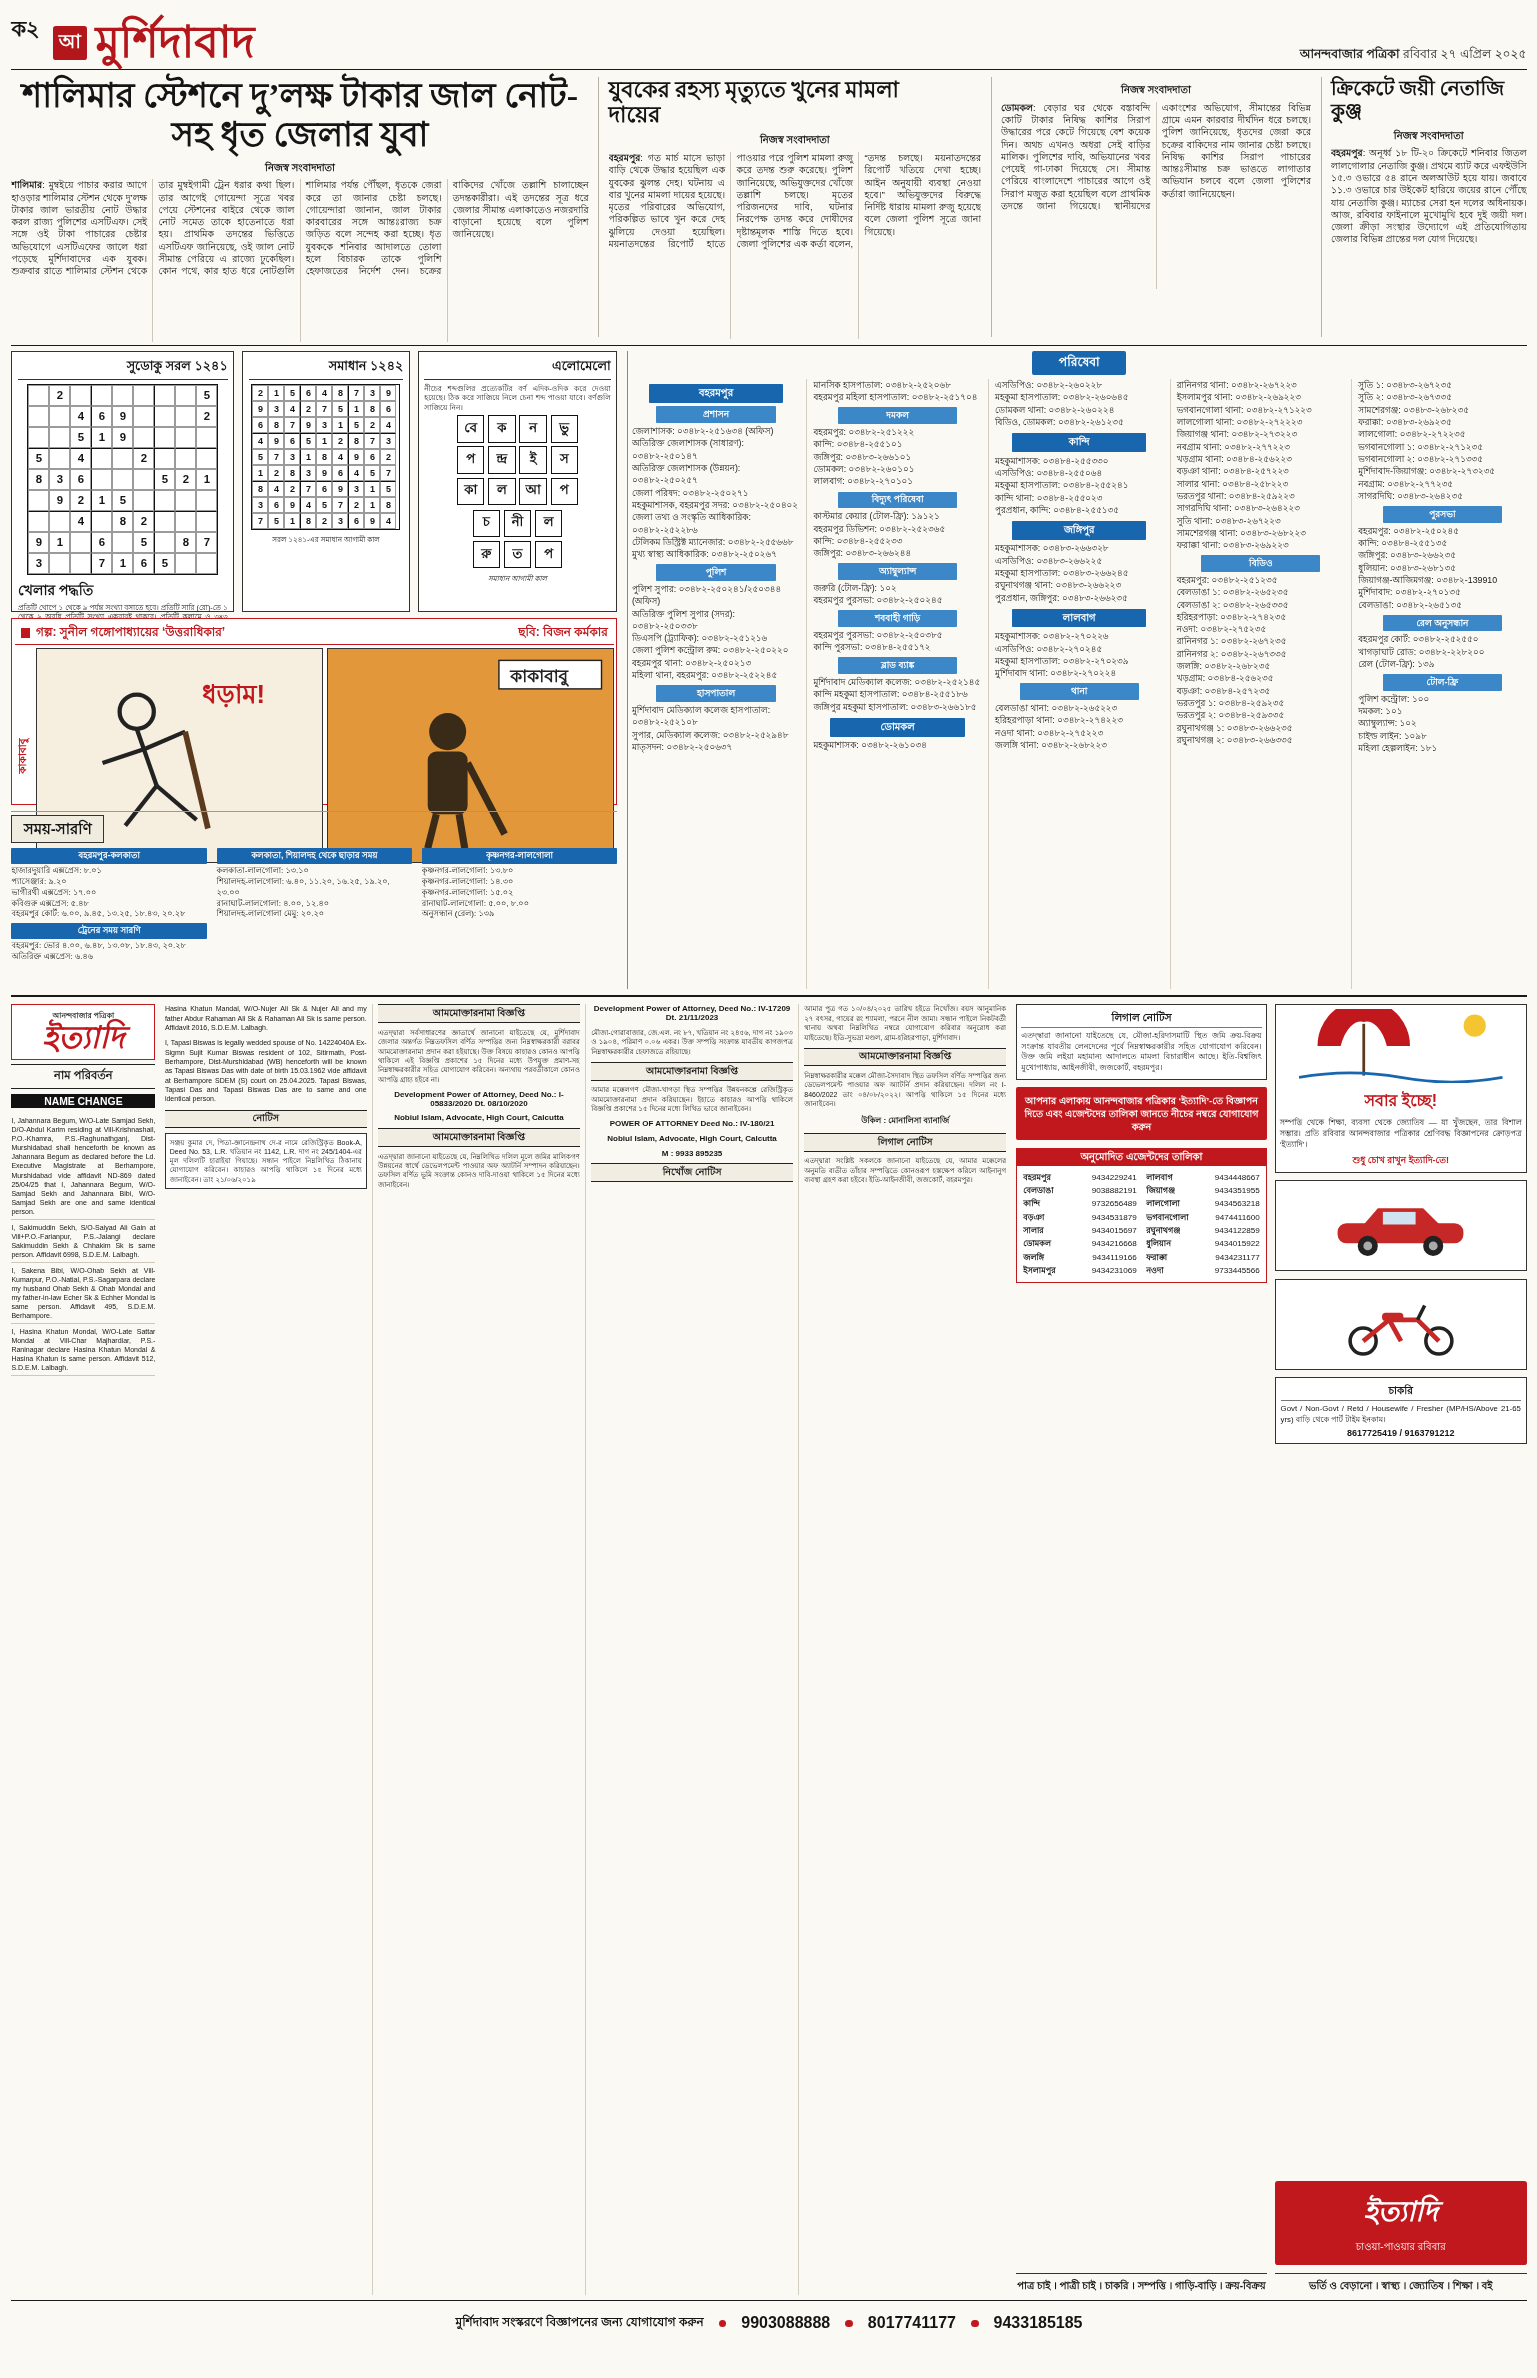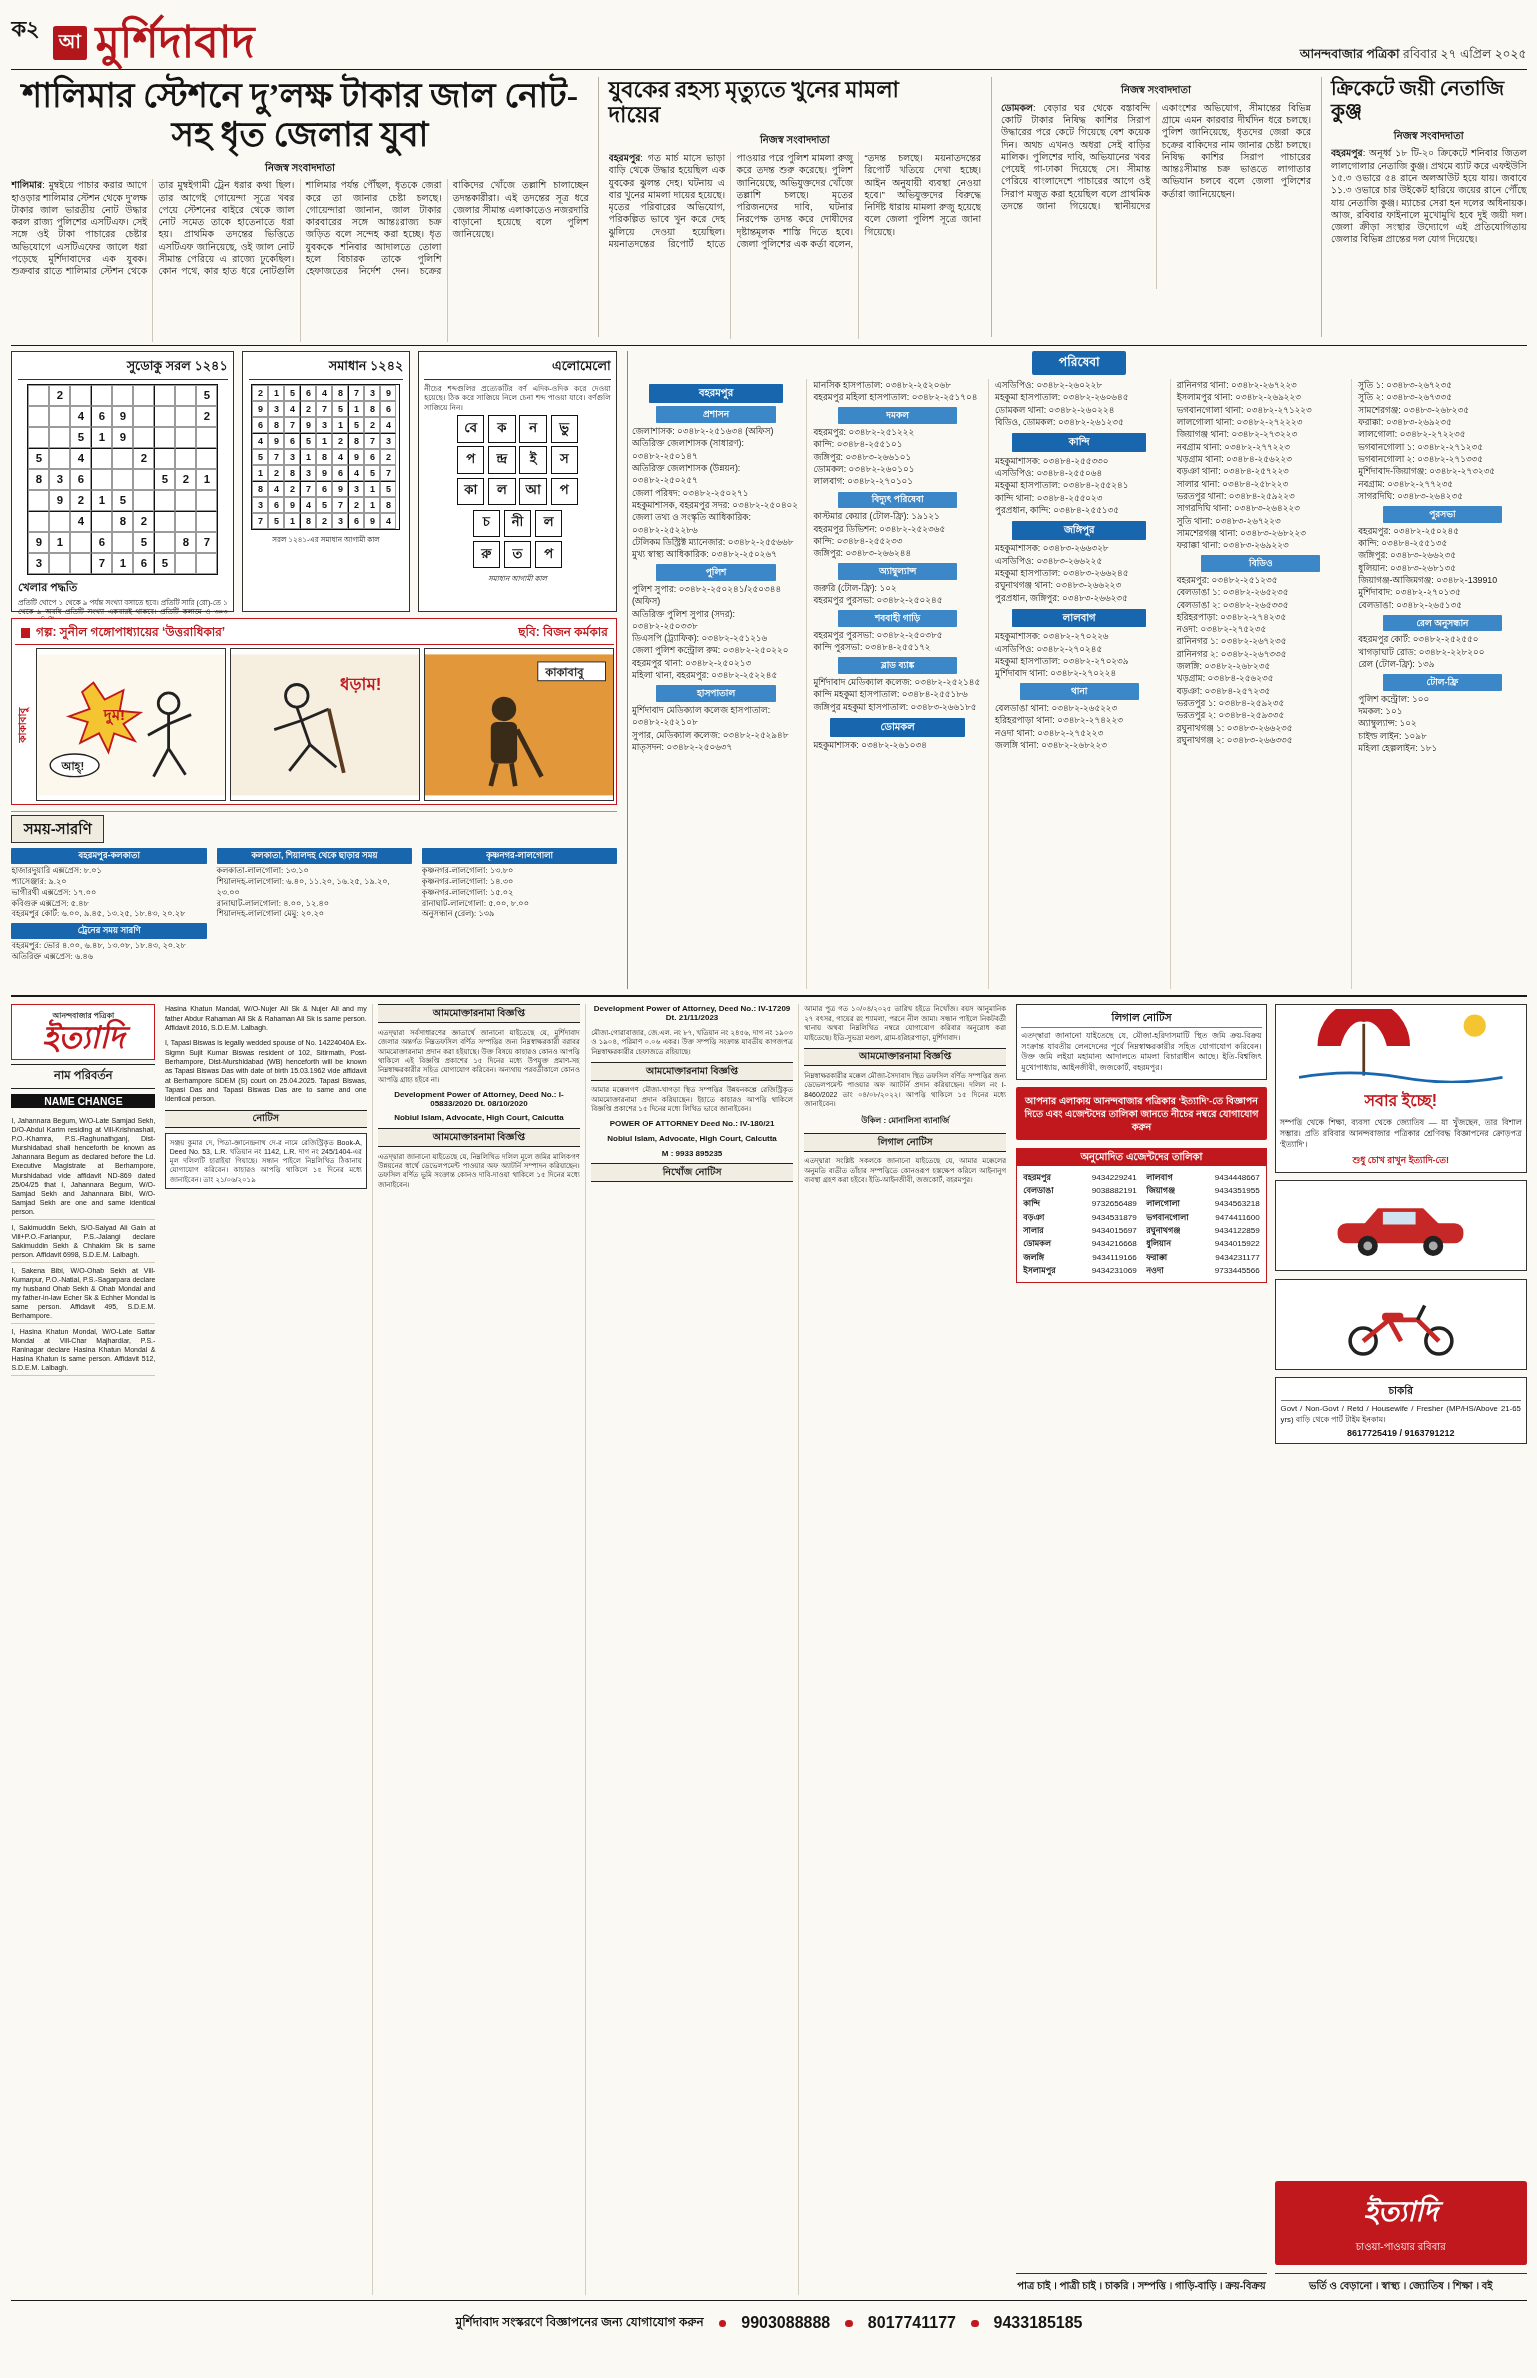--- a/index.html
+++ b/index.html
@@ -36,21 +36,21 @@
   .mid{height:651px;display:flex;gap:9.5px;padding-top:5.7px;border-bottom:2.8px solid #1a1a1a;padding-bottom:5.7px}
   .mid-left{width:606px;display:flex;flex-direction:column;gap:5.7px}
   .pzrow{height:261px;display:flex;gap:7.6px}
   .su{width:223px;border:1.4px solid #333;padding:3.8px 5.7px;background:#fff}
   .blk-t{font-weight:bold;font-size:12.8px;text-align:right;border-bottom:1.4px solid #333;padding-bottom:1.9px;margin-bottom:3.8px}
   .su-g{display:grid;grid-template-columns:repeat(9,21px);grid-auto-rows:21px;border:1.9px solid #111;width:191px;margin:0 auto;background:#fff}
   .su-c{border:0.5px solid #9b9b9b;display:flex;align-items:center;justify-content:center;font-size:11.4px;font-weight:bold}
   .sol .su-g{grid-template-columns:repeat(9,16px);grid-auto-rows:16px;width:149px}
   .sol .su-c{font-size:9px}
   .bt{border-top:1.9px solid #111!important}.bl{border-left:1.9px solid #111!important}
-  .su-how-t{font-size:11px;font-weight:bold;margin-top:3.8px}
+  .su-how-t{font-size:14px;font-weight:bold;margin-top:3.8px}
   .su-how{font-size:7.2px;line-height:1.26;text-align:justify}
   .su-diff{font-size:8px;font-weight:bold;margin-top:2.8px}
   .sol{width:168px;border:1.4px solid #333;padding:3.8px 5.7px;background:#fff}
   .sol-note{font-size:7.2px;margin-top:3.8px;text-align:center}
   .ana{flex:1;border:1.4px solid #333;padding:3.8px 5.7px;background:#fff}
   .ana-i{font-size:7.4px;text-align:justify;line-height:1.28;margin:2.8px 0}
   .ana-wrap{display:flex;flex-direction:column;align-items:center;gap:4.7px}
   .ana-g{display:grid;gap:3.8px;width:max-content}
   .tile{width:27.4px;height:27.4px;border:1.4px solid #111;display:flex;align-items:center;justify-content:center;font-size:13.2px;font-weight:bold;background:#fff}
   .ana-f{font-size:7.2px;text-align:center;margin-top:4.7px;font-style:italic}
@@ -391,35 +391,20 @@
       <div class="comic">
         <div class="comic-bar">
           <span class="lft">
               <span class="sq"></span>
           <span>গল্প: সুনীল গঙ্গোপাধ্যায়ের ‘উত্তরাধিকার’</span>
             </span>
           <span>ছবি: বিজন কর্মকার</span>
         </div>
         <div class="panels">
           <div class="series-label">কাকাবাবু</div>
-          <div class="panel">
-            <svg viewBox="0 0 200 150">
-              <rect width="200" height="150" fill="#fdf8ee"></rect>
-              <polygon points="60,30 72,48 92,38 88,60 110,62 92,74 104,92 82,84 76,104 66,84 46,94 54,72 34,66 56,58 48,40" fill="#f4c531" stroke="#c0181d" stroke-width="2"></polygon>
-              <text x="71" y="70" font-size="16" font-weight="bold" fill="#c0181d">দুম!</text>
-              <circle cx="140" cy="52" r="11" fill="none" stroke="#222" stroke-width="3"></circle>
-              <line x1="140" y1="63" x2="140" y2="100" stroke="#222" stroke-width="3"></line>
-              <line x1="140" y1="74" x2="118" y2="86" stroke="#222" stroke-width="3"></line>
-              <line x1="140" y1="74" x2="164" y2="64" stroke="#222" stroke-width="3"></line>
-              <line x1="140" y1="100" x2="124" y2="130" stroke="#222" stroke-width="3"></line>
-              <line x1="140" y1="100" x2="158" y2="128" stroke="#222" stroke-width="3"></line>
-              <ellipse cx="40" cy="118" rx="26" ry="12" fill="#fff" stroke="#222" stroke-width="1.5"></ellipse>
-              <text x="26" y="123" font-size="12" font-weight="bold" fill="#222">আহ্!</text>
-            </svg>
-          </div>
           <div class="panel">
             <svg viewBox="0 0 200 150">
               <rect width="200" height="150" fill="#f6efe0"></rect>
               <circle cx="70" cy="44" r="12" fill="none" stroke="#222" stroke-width="3"></circle>
               <line x1="70" y1="56" x2="84" y2="96" stroke="#222" stroke-width="3"></line>
               <line x1="76" y1="70" x2="46" y2="80" stroke="#222" stroke-width="3"></line>
               <line x1="76" y1="70" x2="104" y2="58" stroke="#222" stroke-width="3"></line>
               <line x1="84" y1="96" x2="62" y2="124" stroke="#222" stroke-width="3"></line>
               <line x1="84" y1="96" x2="112" y2="120" stroke="#222" stroke-width="3"></line>
               <line x1="104" y1="58" x2="120" y2="126" stroke="#5b3a1e" stroke-width="4"></line>

